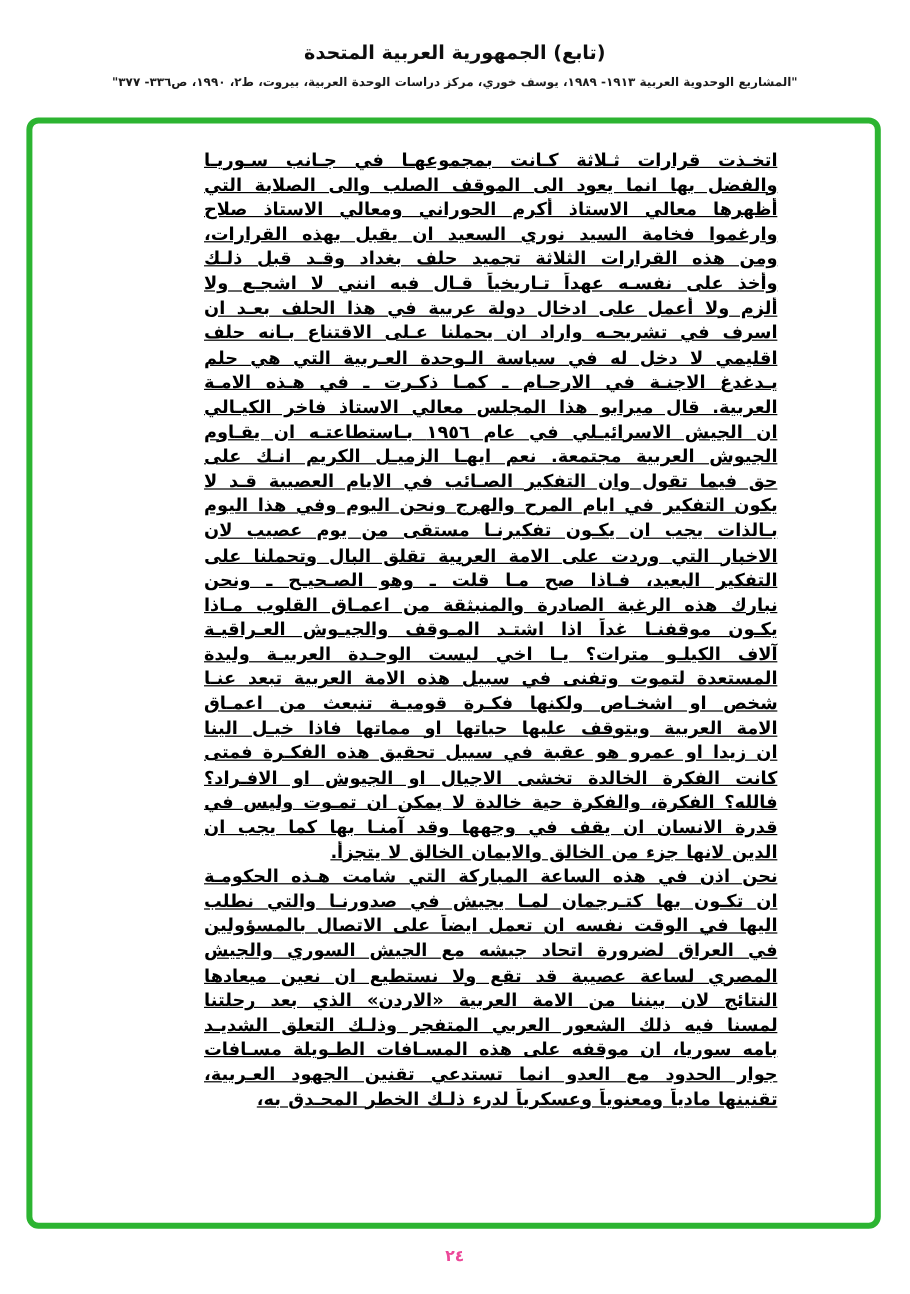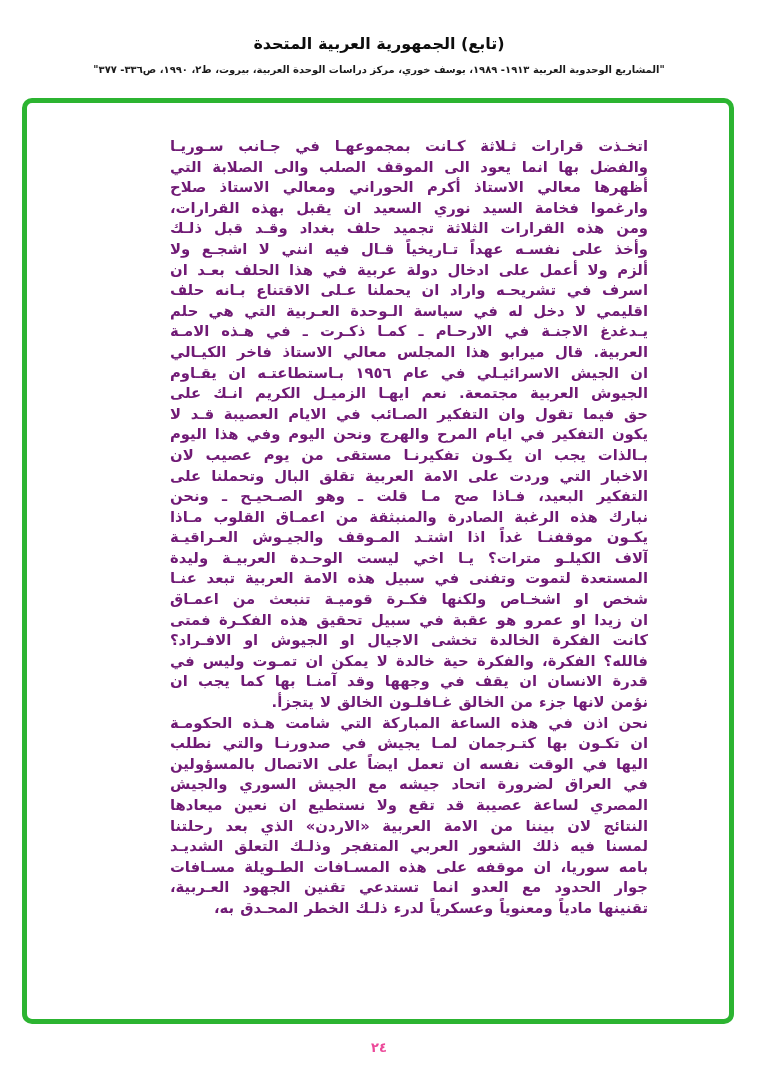--- a/index.html
+++ b/index.html
@@ -28,24 +28,25 @@
     position: absolute;
     left: 22px; top: 98px;
     width: 702px; height: 916px;
     border: 5px solid #2cb431;
     border-radius: 10px;
     background: transparent;
   }
 
   .text-column {
     position: absolute;
-    left: 170px; top: 136px;
+    left: 170px; top: 124px;
     width: 478px;
     direction: rtl;
-    color: #701a75;
+    color: #000000;
+    text-decoration: underline;
   }
   .paragraph { margin: 0; padding: 0; }
   .text-line {
     font-size: 14.8px;
     font-weight: bold;
     line-height: 20.6px;
     height: 20.6px;
     text-align: justify;
     text-align-last: justify;
     word-spacing: 1px;
@@ -92,25 +93,26 @@
         <div class="text-line">حق فيما تقول وان التفكير الصـائب في الايام العصيبة قـد لا</div>
         <div class="text-line">يكون التفكير في ايام المرح والهرج ونحن اليوم وفي هذا اليوم</div>
         <div class="text-line">بـالذات يجب ان يكـون تفكيرنـا مستقى من يوم عصيب لان</div>
         <div class="text-line">الاخبار التي وردت على الامة العربية تقلق البال وتحملنا على</div>
         <div class="text-line">التفكير البعيد، فـاذا صح مـا قلت ـ وهو الصـحيـح ـ ونحن</div>
         <div class="text-line">نبارك هذه الرغبة الصادرة والمنبثقة من اعمـاق القلوب مـاذا</div>
         <div class="text-line">يكـون موقفنـا غداً اذا اشتـد المـوقف والجيـوش العـراقيـة</div>
         <div class="text-line">آلاف الكيلـو مترات؟ يـا اخي ليست الوحـدة العربيـة وليدة</div>
         <div class="text-line">المستعدة لتموت وتفنى في سبيل هذه الامة العربية تبعد عنـا</div>
         <div class="text-line">شخص او اشخـاص ولكنها فكـرة قوميـة تنبعث من اعمـاق</div>
+        <div class="text-line">الامة العربية ويتوقف عليها حياتها او مماتها فاذا خيـل الينا</div>
         <div class="text-line">ان زيدا او عمرو هو عقبة في سبيل تحقيق هذه الفكـرة فمتى</div>
         <div class="text-line">كانت الفكرة الخالدة تخشى الاجيال او الجيوش او الافـراد؟</div>
         <div class="text-line">فالله؟ الفكرة، والفكرة حية خالدة لا يمكن ان تمـوت وليس في</div>
         <div class="text-line">قدرة الانسان ان يقف في وجهها وقد آمنـا بها كما يجب ان</div>
-        <div class="text-line">نؤمن لانها جزء من الخالق غـافلـون الخالق لا يتجزأ.</div>
+        <div class="text-line">الدين لانها جزء من الخالق والايمان الخالق لا يتجزأ.</div>
       </div>
     <div class="paragraph">
         <div class="text-line">نحن اذن في هذه الساعة المباركة التي شامت هـذه الحكومـة</div>
         <div class="text-line">ان تكـون بها كتـرجمان لمـا يجيش في صدورنـا والتي نطلب</div>
         <div class="text-line">اليها في الوقت نفسه ان تعمل ايضاً على الاتصال بالمسؤولين</div>
         <div class="text-line">في العراق لضرورة اتحاد جيشه مع الجيش السوري والجيش</div>
         <div class="text-line">المصري لساعة عصيبة قد تقع ولا نستطيع ان نعين ميعادها</div>
         <div class="text-line">النتائج لان بيننا من الامة العربية «الاردن» الذي بعد رحلتنا</div>
         <div class="text-line">لمسنا فيه ذلك الشعور العربي المتفجر وذلـك التعلق الشديـد</div>
         <div class="text-line">بامه سوريا، ان موقفه على هذه المسـافات الطـويلة مسـافات</div>

